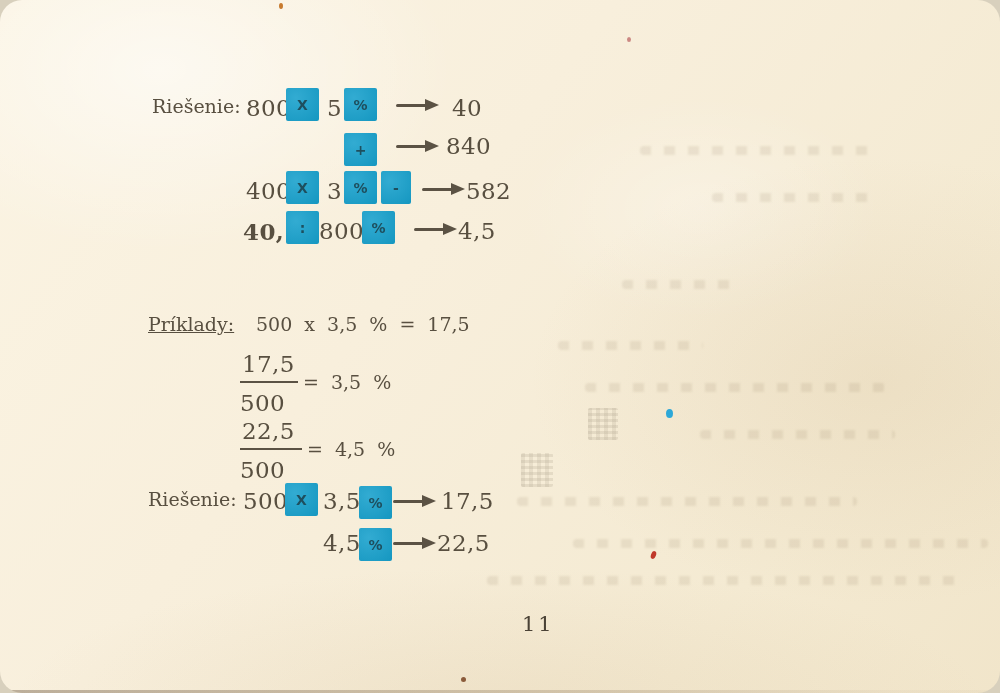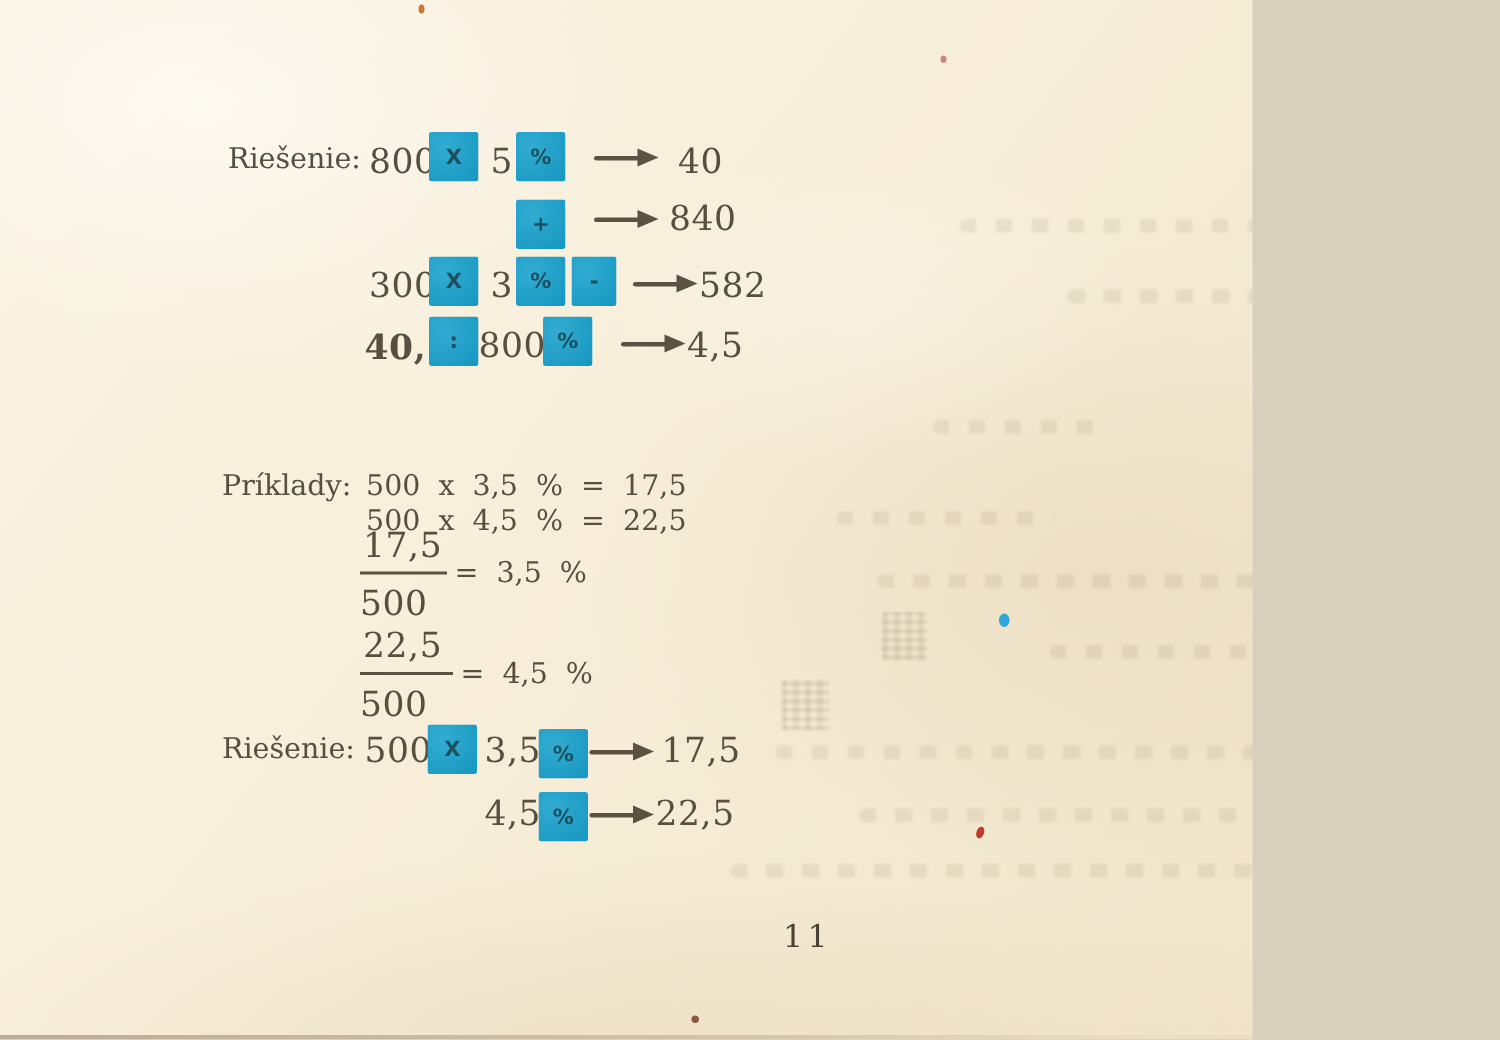--- a/index.html
+++ b/index.html
@@ -1,27 +1,28 @@
 <!DOCTYPE html>
 <html><head>
 <meta charset="utf-8">
 <style>
   html,body{margin:0;padding:0;background:#d8d0bd;}
   .page{
     position:relative;
-    width:835px;height:693px;
+    width:1000px;height:693px;
     overflow:hidden;
     font-family:"DejaVu Serif", serif;
     color:#5a5244;
     background:
       radial-gradient(ellipse 420px 260px at 16% 10%, rgba(255,255,255,0.55), rgba(255,255,255,0) 70%),
       radial-gradient(ellipse 500px 320px at 88% 55%, rgba(206,180,138,0.20), rgba(206,180,138,0) 70%),
       radial-gradient(ellipse 700px 200px at 50% 102%, rgba(205,178,135,0.18), rgba(205,178,135,0) 70%),
       radial-gradient(ellipse 260px 160px at 70% 30%, rgba(255,255,255,0.25), rgba(255,255,255,0) 70%),
       linear-gradient(128deg,#fbf4e3 0%,#f8efdc 40%,#f4ead2 78%,#f1e5ca 100%);
+    border-radius: 22px;
   }
   .abs{position:absolute;white-space:nowrap;}
   .num{font-size:23px;letter-spacing:0.4px;color:#584f40;text-align:center;}
   .lbl{font-size:19px;color:#584f40;}
   .heading{font-size:18px;font-weight:bold;color:#4a4236;letter-spacing:0.2px;word-spacing:5px;}
   .exline{font-size:19px;color:#584f40;word-spacing:6px;}
   .key{
     position:absolute;width:33px;height:33px;
     background:#16a0cc;
     background-image:radial-gradient(circle at 30% 30%, rgba(255,255,255,0.12), rgba(0,0,0,0.06));
@@ -87,21 +88,21 @@
     </span>
   <span class="abs num" style="left:452px;top:95px;">40</span>
 
   <span class="key" style="left:344px;top:133px;">+</span>
   <span class="arrow" style="left:396px;top:140px;">
       <i class="a-line"></i>
       <i class="a-head"></i>
     </span>
   <span class="abs num" style="left:446px;top:133px;">840</span>
 
-  <span class="abs num" style="left:246px;top:178px;">300</span>
+  <span class="abs num" style="left:246px;top:178px;">400</span>
   <span class="key" style="left:286px;top:171px;">X</span>
   <span class="abs num" style="left:327px;top:178px;">3</span>
   <span class="key" style="left:344px;top:171px;">%</span>
   <span class="key narrow" style="left:381px;top:171px;">-</span>
   <span class="arrow" style="left:422px;top:183px;">
       <i class="a-line"></i>
       <i class="a-head"></i>
     </span>
   <span class="abs num" style="left:466px;top:178px;">582</span>
 
@@ -109,23 +110,22 @@
   <span class="key" style="left:286px;top:211px;">:</span>
   <span class="abs num" style="left:319px;top:218px;">800</span>
   <span class="key" style="left:362px;top:211px;">%</span>
   <span class="arrow" style="left:414px;top:223px;">
       <i class="a-line"></i>
       <i class="a-head"></i>
     </span>
   <span class="abs num" style="left:458px;top:218px;">4,5</span>
 
 
-  <span class="abs lbl" style="left:148px;top:313px;">Príklady:</span>
-  <span class="abs exline" style="left:244px;top:313px;">500 x 3,5 % = 17,5</span>
-  <span class="abs exline" style="left:244px;top:336px;">500 x 4,5 % = 22,5</span>
+  <span class="abs lbl" style="left:148px;top:313px;text-decoration:underline;">Príklady:</span>
+  <span class="abs exline" style="left:256px;top:313px;">500 x 3,5 % = 17,5</span>
 
   <span class="abs num" style="left:242px;top:351px;">17,5</span>
   <div class="frac-rule" style="left:240px;top:381px;width:58px;"></div>
   <span class="abs exline" style="left:303px;top:371px;">= 3,5 %</span>
   <span class="abs num" style="left:240px;top:390px;">500</span>
 
   <span class="abs num" style="left:242px;top:418px;">22,5</span>
   <div class="frac-rule" style="left:240px;top:448px;width:62px;"></div>
   <span class="abs exline" style="left:307px;top:438px;">= 4,5 %</span>
   <span class="abs num" style="left:240px;top:457px;">500</span>

